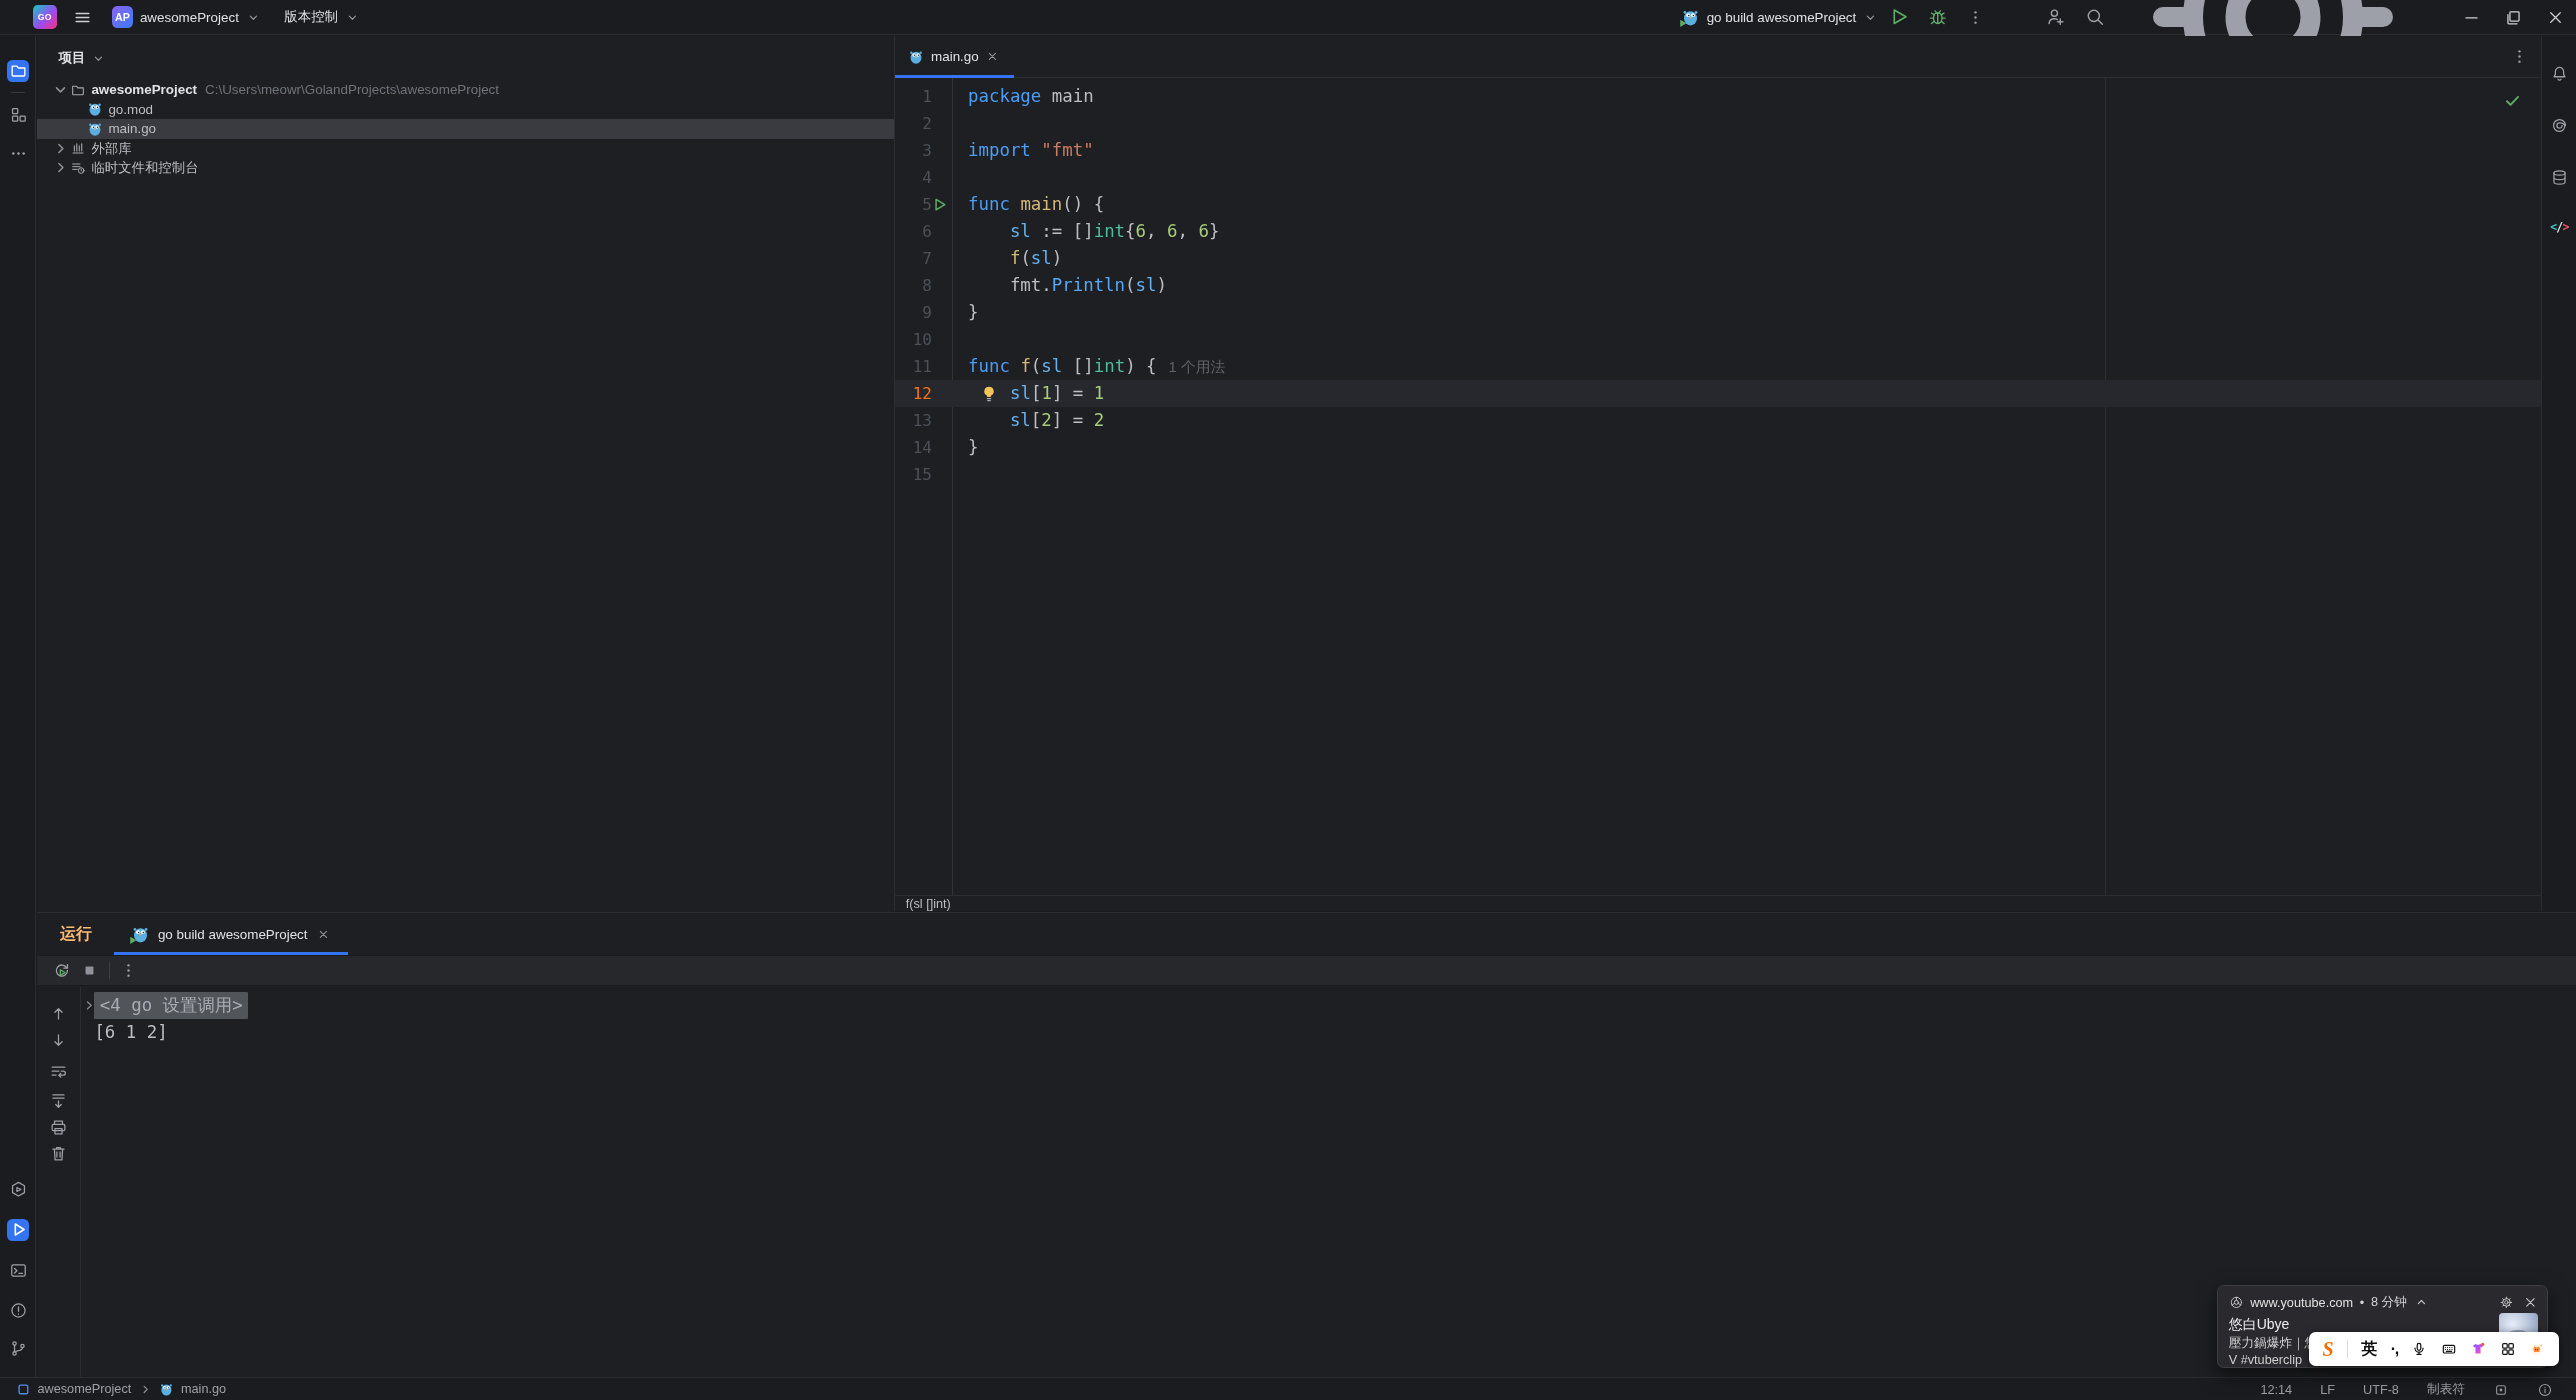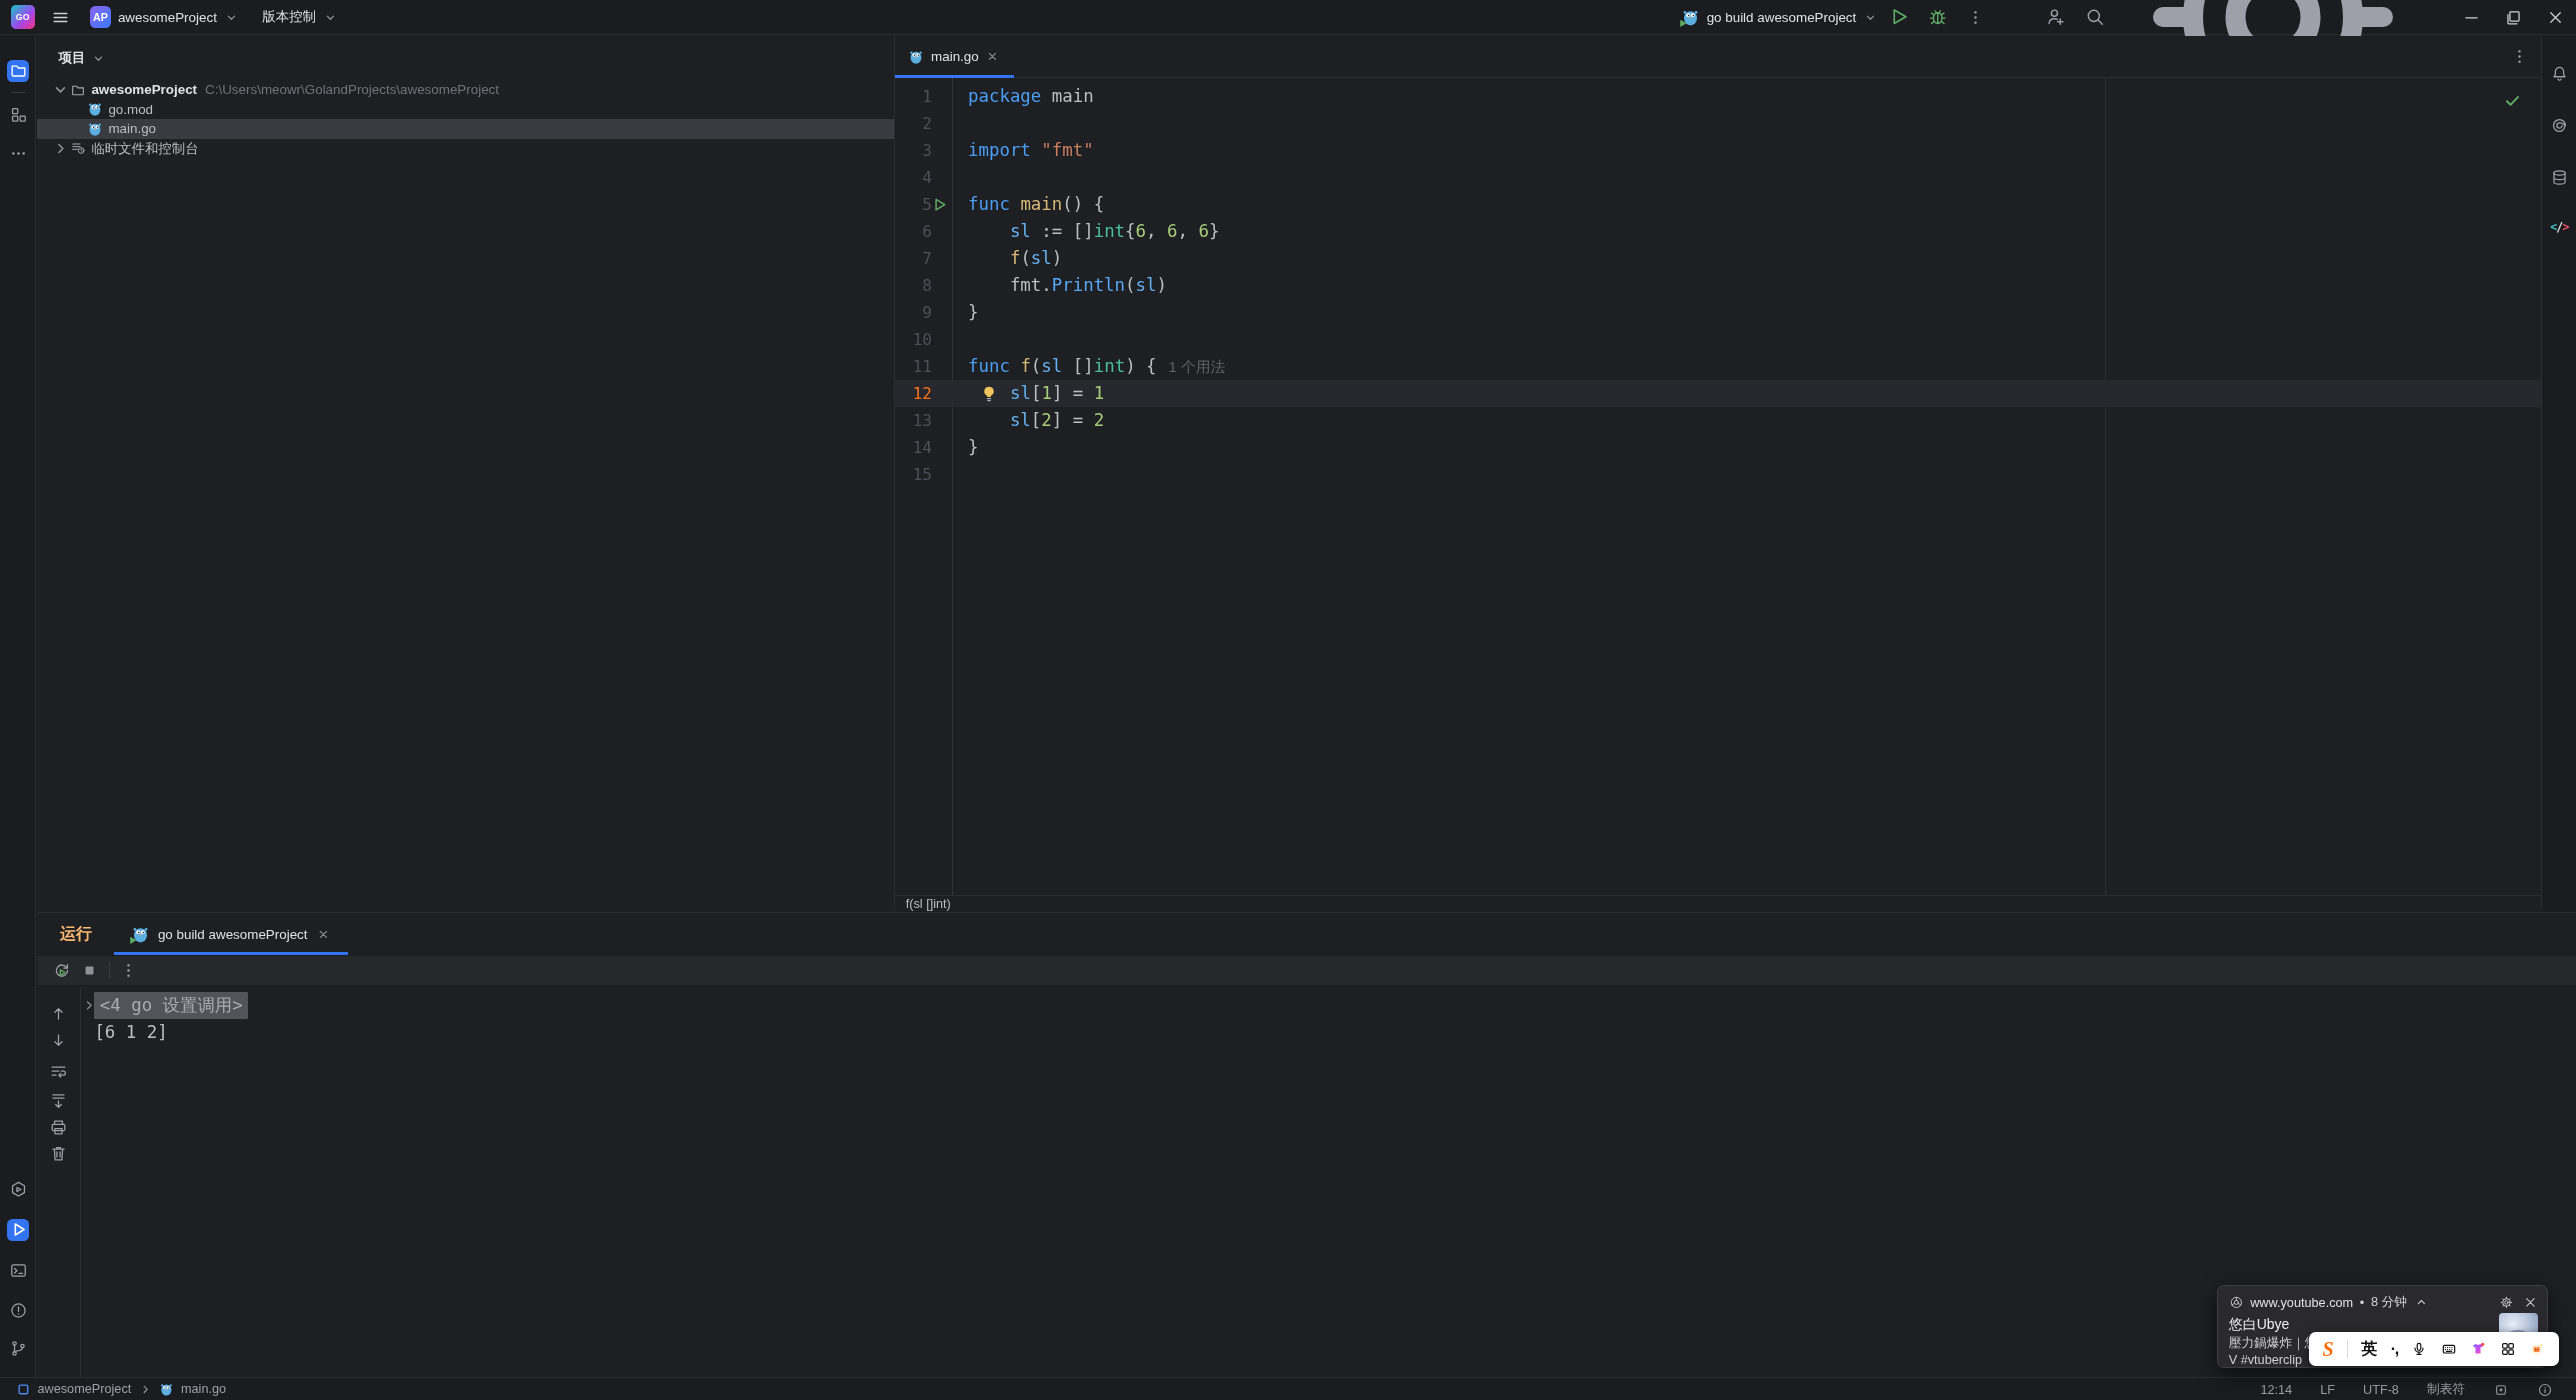--- a/index.html
+++ b/index.html
@@ -10,21 +10,21 @@
   svg { display:block; }
   .ic { width:19px; height:19px; flex:none; }
   .ic svg { width:100%; height:100%; }
   .ic16 { width:14.8px; height:14.8px; }
   .ic24 { width:16px; height:16px; }
   .ic32 { width:21.5px; height:21.5px; }
 
   
   .titlebar { position:absolute; top:0; left:0; width:100%; height:35px; display:flex; align-items:center;
               background:#1b1c1f; border-bottom:0.7px solid #2b2d30; }
-  .tb-left { display:flex; align-items:center; gap:16px; padding-left:10.7px; }
+  .tb-left { display:flex; align-items:center; gap:16px; padding-left:10.7px;margin-left:22px; }
   .logo { width:24px; height:24px; border-radius:4.7px; display:flex; align-items:center; justify-content:center;
           background:linear-gradient(135deg,#13c9c4 0%,#9a4cf0 55%,#f5317f 100%);
           color:#fff; font-size:8.7px; font-weight:700; letter-spacing:0.3px; }
   .tbbtn { display:flex; align-items:center; gap:6.7px; padding:2.7px 4px; border-radius:4px; }
   .badge { width:21.5px; height:21.5px; border-radius:5.4px; background:linear-gradient(135deg,#8A63F5,#3B7BF7);
            color:#fff; font-size:10.7px; font-weight:700; display:flex; align-items:center; justify-content:center; }
   .tbtxt { font-size:13.4px; color:#DFE1E5; }
   .tb-right { margin-left:auto; display:flex; align-items:center; }
   .runcfg { display:flex; align-items:center; gap:6.7px; margin-right:10.7px; }
   .g-rel { position:relative; }
@@ -375,20 +375,33 @@
               <circle cx="5" cy="5.6" r="1.8" fill="#5BAEE0"></circle>
               <circle cx="19" cy="5.6" r="1.8" fill="#5BAEE0"></circle>
               <circle cx="9" cy="9" r="2.5" fill="#fff"></circle>
               <circle cx="15" cy="9" r="2.5" fill="#fff"></circle>
               <circle cx="9.7" cy="9.4" r="1" fill="#1b1c1f"></circle>
               <circle cx="15.7" cy="9.4" r="1" fill="#1b1c1f"></circle>
               <ellipse cx="12" cy="12.3" rx="1.5" ry="1" fill="#d7b08c"></ellipse>
             </svg>
           </span>
           <span class="nm">main.go</span>
+        </div>
+        <div class="trow" style="padding-left: 14px;">
+          <span class="chev">
+            <svg viewBox="0 0 24 24" fill="none" stroke="#8E9299" stroke-width="2" stroke-linecap="round" stroke-linejoin="round">
+              <path d="M10 7l5 5-5 5"></path>
+            </svg>
+          </span>
+          <span class="ic ic24">
+            <svg viewBox="0 0 24 24" fill="none" stroke="#A8ABB2" stroke-width="1.6" stroke-linecap="round" stroke-linejoin="round">
+              <path d="M4.5 19.5h15M6.5 16.5v-8M10.2 16.5V5.5M13.9 16.5v-8M17.6 16.5V5.5"></path>
+            </svg>
+          </span>
+          <span class="nm">外部库</span>
         </div>
         <div class="trow" style="padding-left: 14px;">
           <span class="chev">
             <svg viewBox="0 0 24 24" fill="none" stroke="#8E9299" stroke-width="2" stroke-linecap="round" stroke-linejoin="round">
               <path d="M10 7l5 5-5 5"></path>
             </svg>
           </span>
           <span class="ic ic24">
             <svg viewBox="0 0 24 24" fill="none" stroke="#A8ABB2" stroke-width="1.5" stroke-linecap="round" stroke-linejoin="round">
               <path d="M4 6h11M4 10h11M4 14h7"></path>

